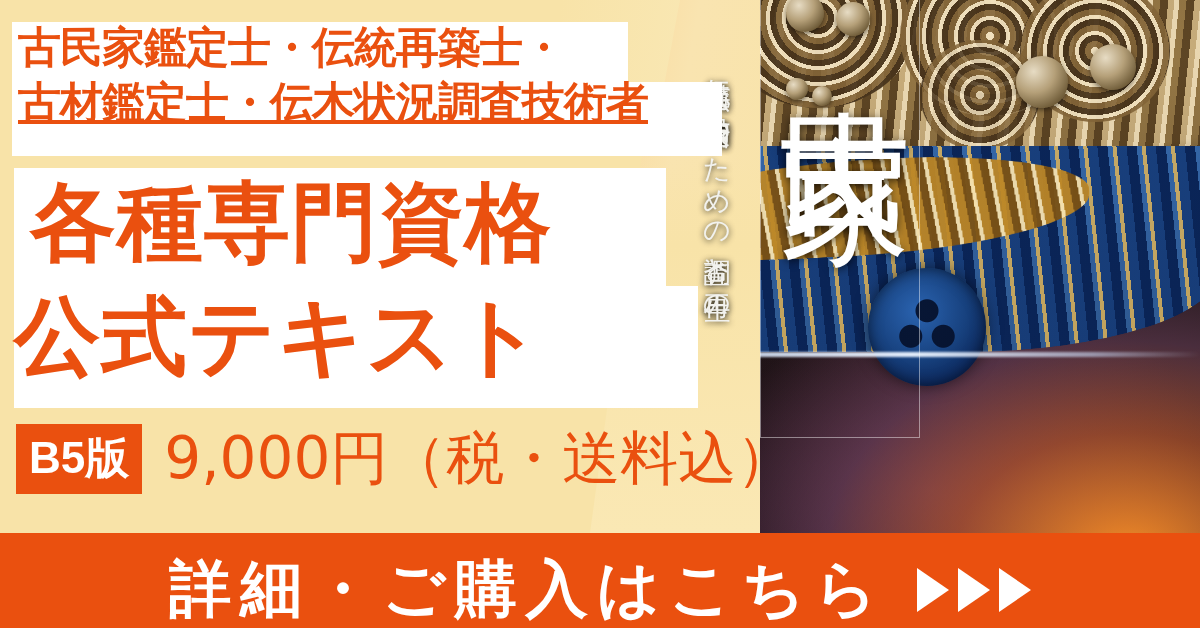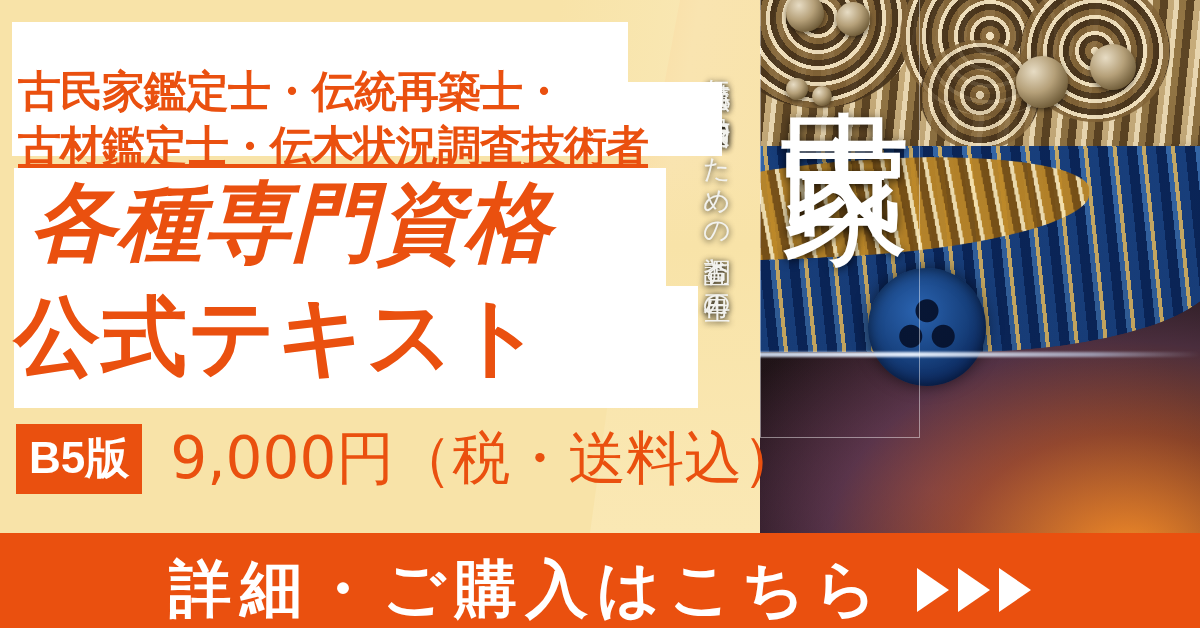--- a/index.html
+++ b/index.html
@@ -190,33 +190,33 @@
   .panel-c{left:14px;top:168px;width:652px;height:120px;}
   .panel-d{left:14px;top:286px;width:684px;height:122px;}
 
   
   .kicker{
     position:absolute;left:18px;top:20px;width:710px;
     color:#ea500f;
     font-size:43px;line-height:1.28;font-weight:700;
     letter-spacing:-1px;white-space:nowrap;
   }
-  .kicker .l1{display:block;margin-top:44px;}
+  .kicker .l1{display:block;}
   .kicker .l2{display:block;text-decoration:underline;}
 
   .headline{
     position:absolute;left:14px;top:166px;width:700px;
     color:#ea500f;font-weight:700;letter-spacing:1px;
   }
-  .headline .h1{display:block;font-size:86px;line-height:1.32;padding-left:16px;font-style:italic;}
+  .headline .h1{display:block;font-size:86px;line-height:1.32;padding-left:16px;}
   .headline .h2{display:block;font-size:86px;line-height:1.32;}
 
   .price-row{
     position:absolute;left:16px;top:428px;height:62px;
-    display:flex;align-items:center;gap:28px;
+    display:flex;align-items:center;gap:22px;
   }
   .badge{
     background:#ea500f;color:#ffffff;
     font-size:44px;font-weight:700;line-height:1;
     padding:12px 13px 14px;letter-spacing:0px;
     white-space:nowrap;
   }
   .price{
     color:#ea500f;font-size:58px;font-weight:400;
     letter-spacing:0px;white-space:nowrap;

